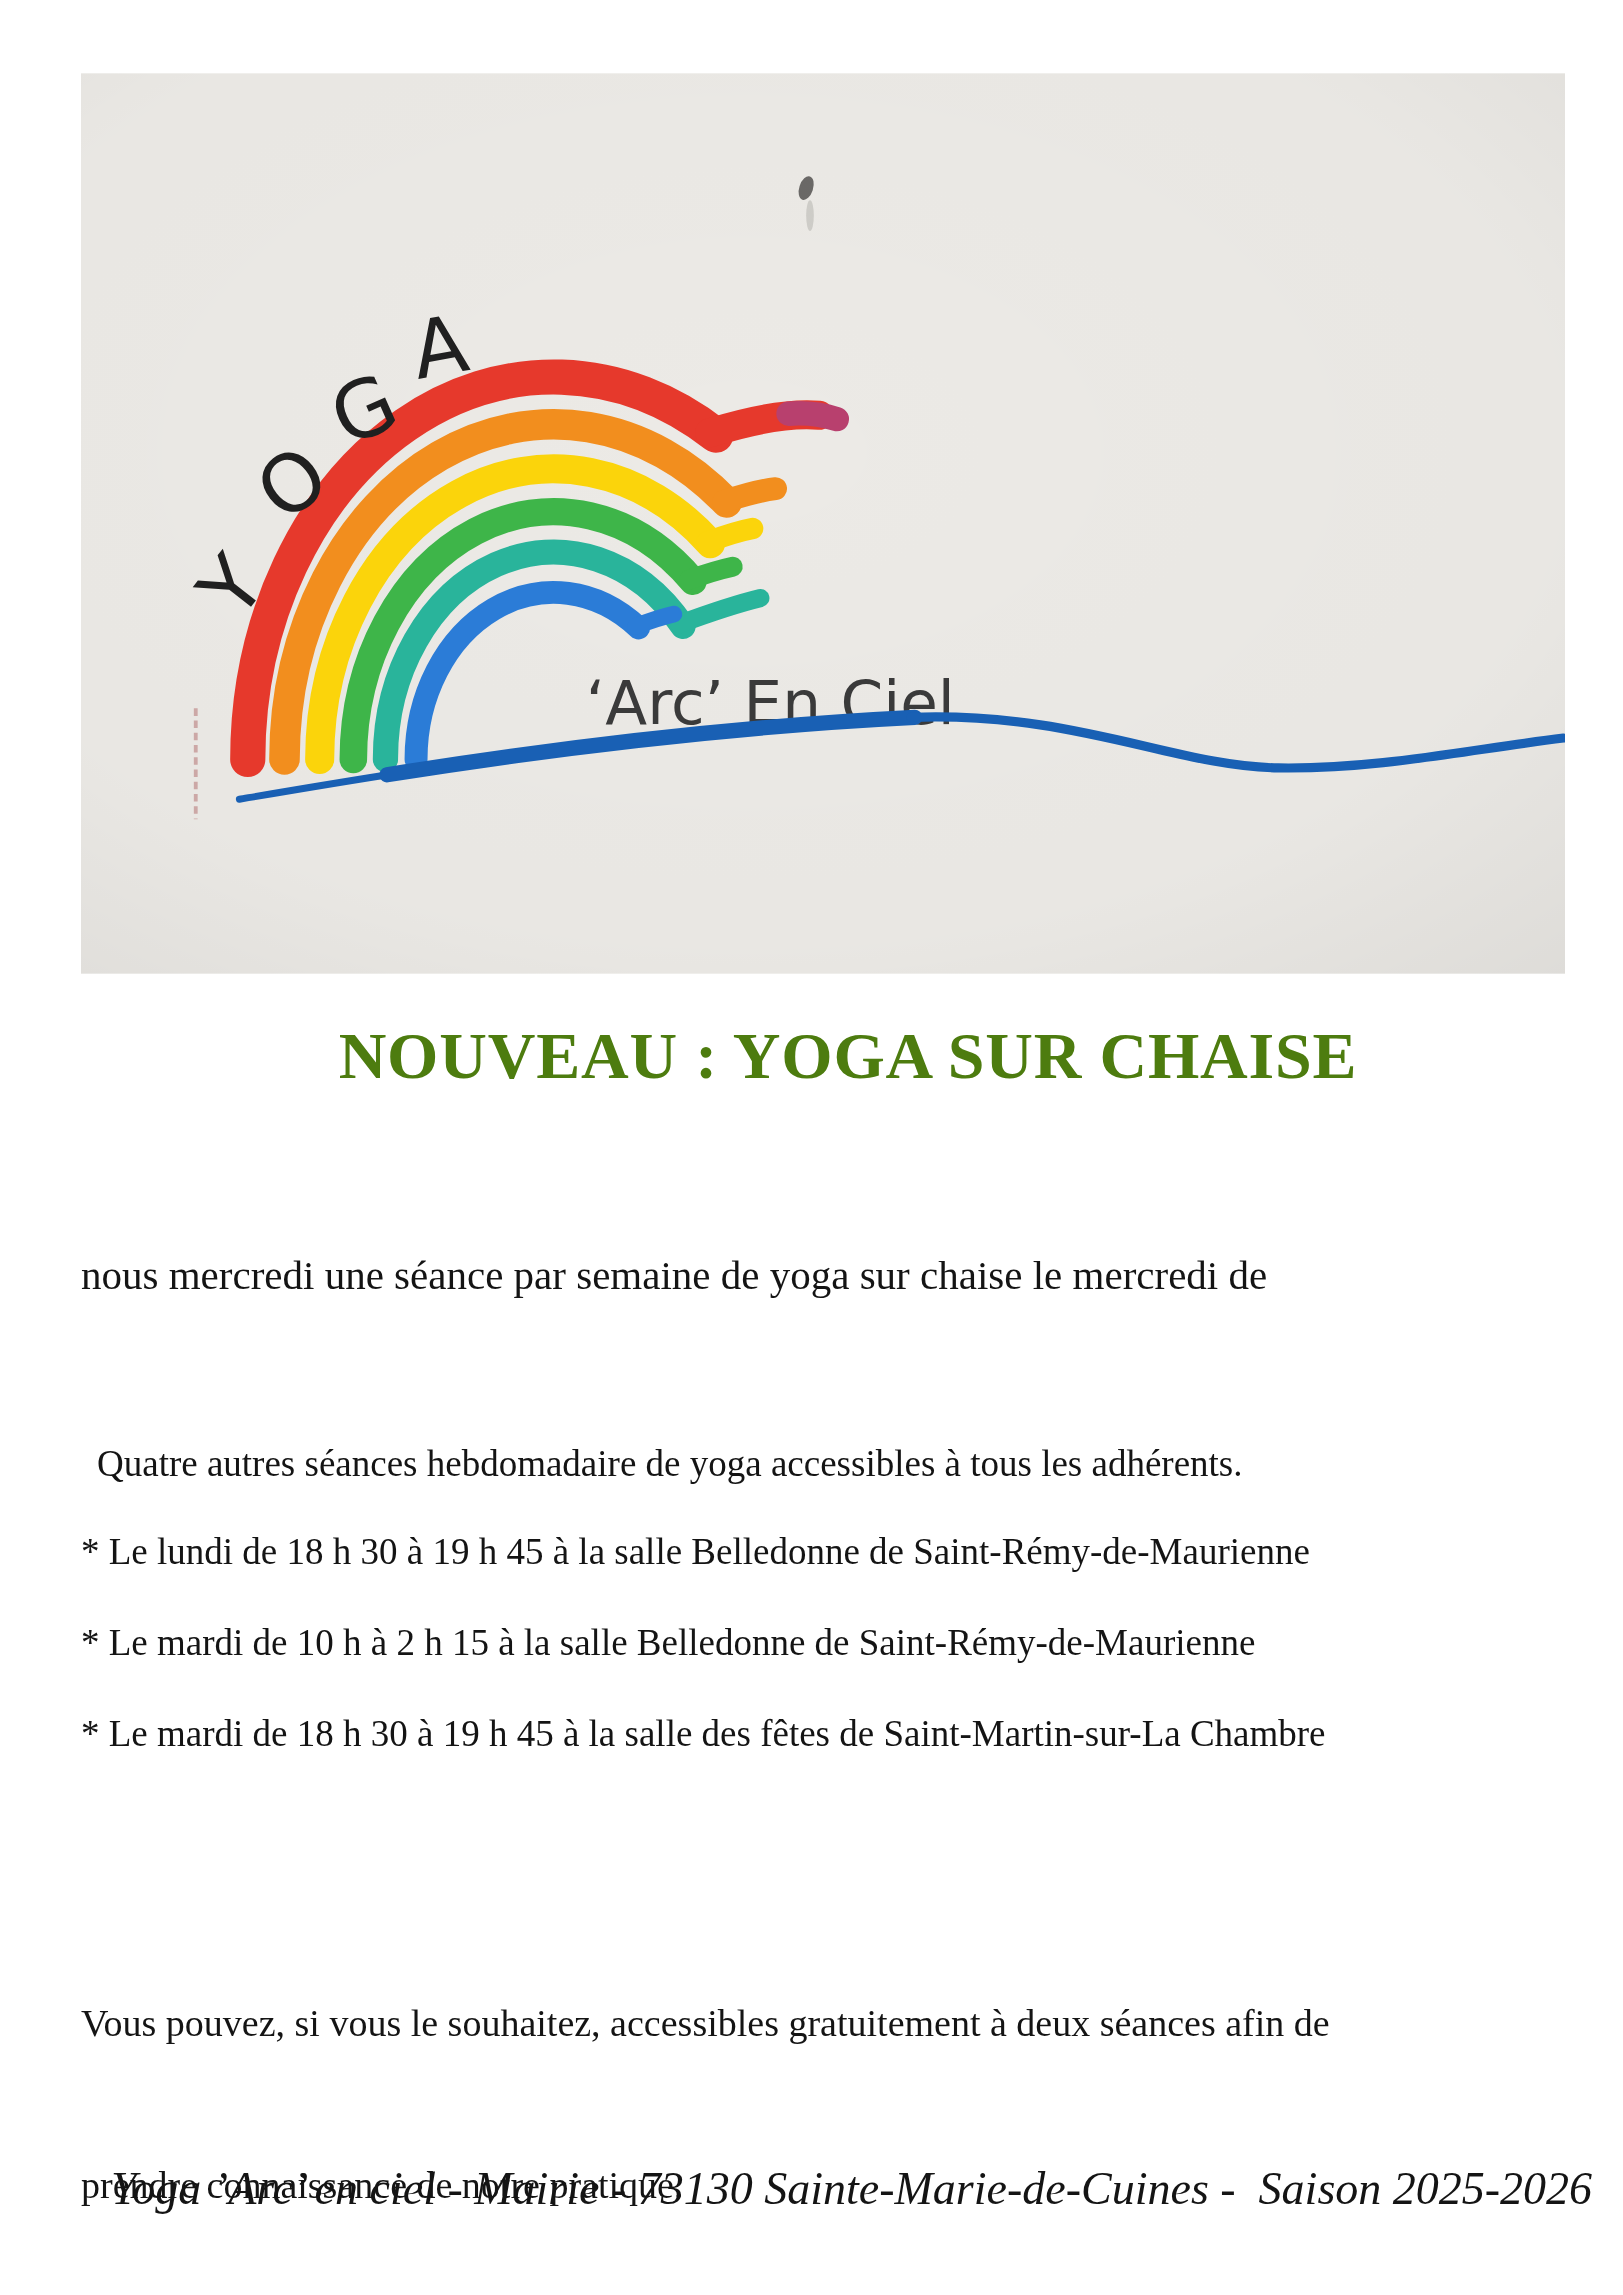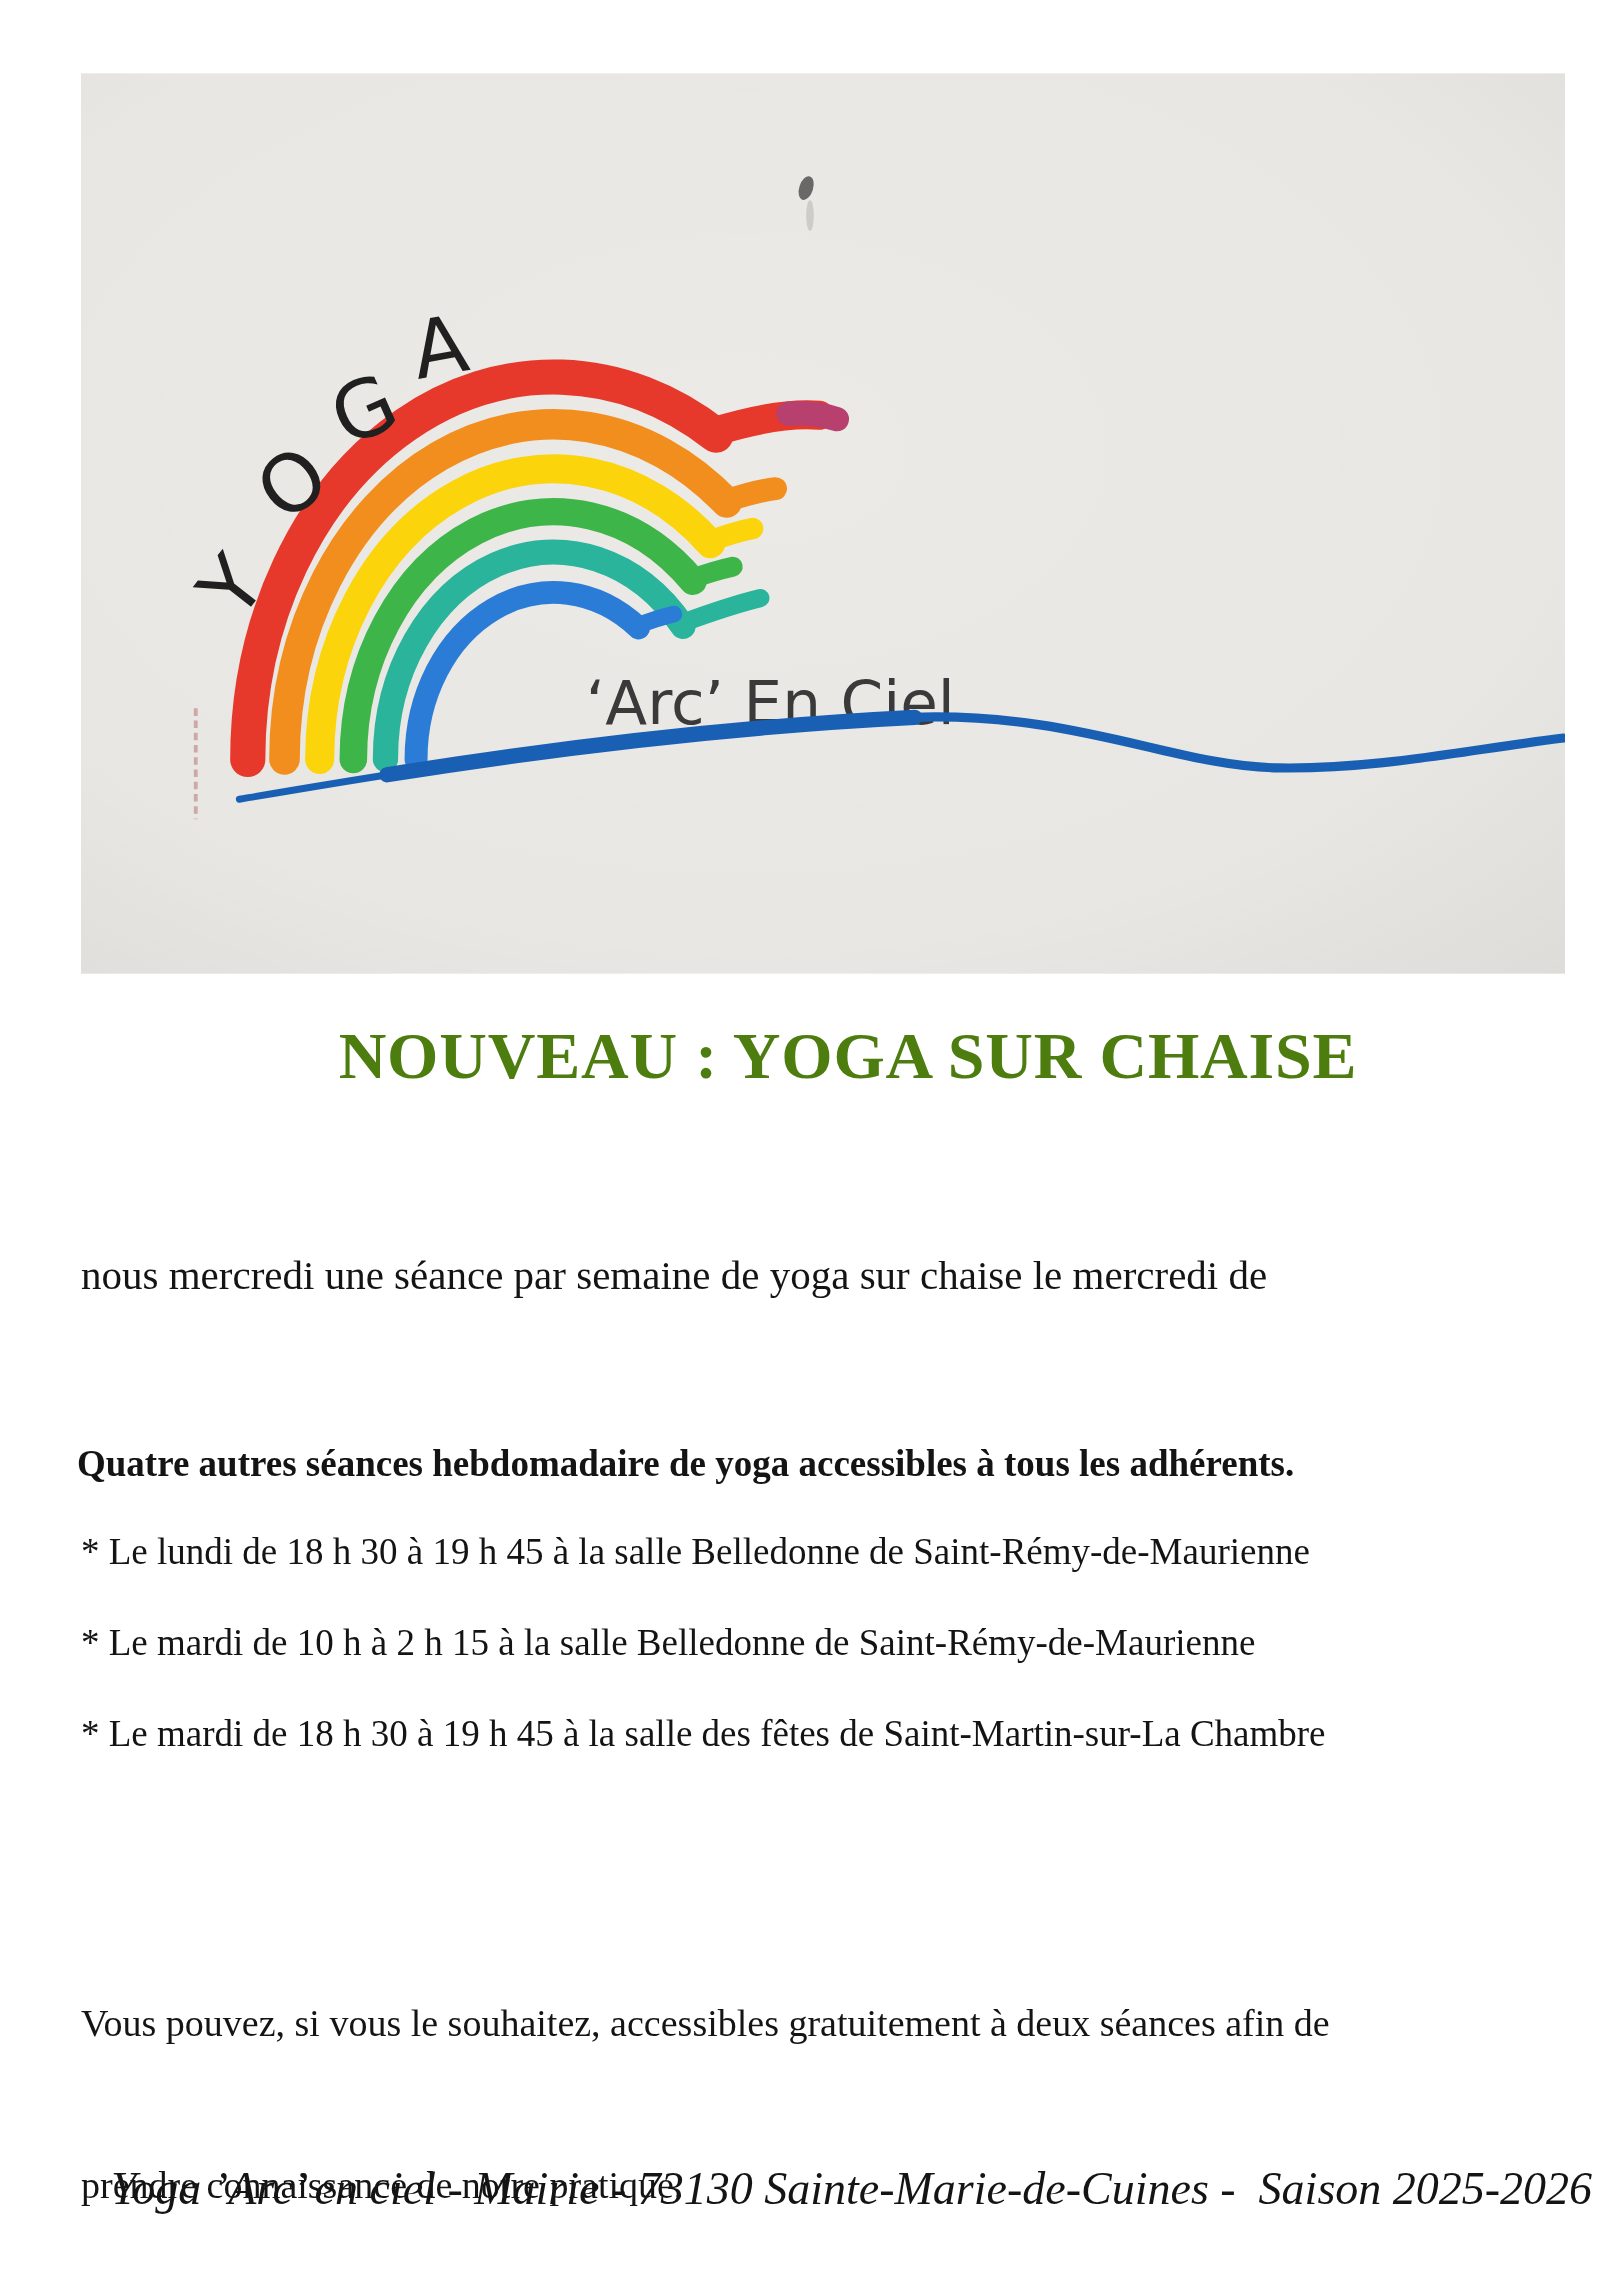--- a/index.html
+++ b/index.html
@@ -50,25 +50,24 @@
   .intro {
     position: absolute;
     left: 81px;
     top: 1140px;
     font-size: 41px;
     line-height: 54px;
     white-space: pre;
   }
   .sessions-intro {
     position: absolute;
-    left: 77px;
+    left: 97px;
     top: 1442px;
     font-size: 37px;
     white-space: pre;
-    font-weight: bold;
   }
   .sessions {
     position: absolute;
     left: 81px;
     top: 1530px;
     font-size: 37px;
   }
   .session-item {
     line-height: 44px;
     margin-bottom: 47px;

